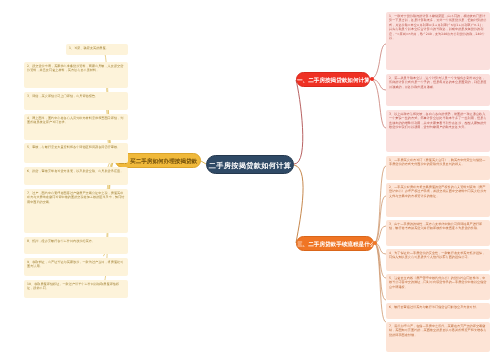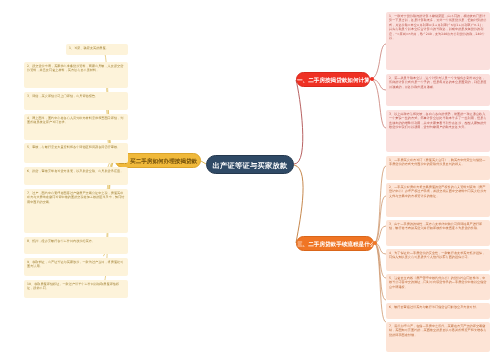--- a/index.html
+++ b/index.html
@@ -152,21 +152,21 @@
     <path d="M 115 160 C 106 160 110 100 103 100" stroke="#e0bb58" stroke-width="0.7" fill="none"></path>
     <path d="M 115 160 C 106 160 110 125 103 125" stroke="#e0bb58" stroke-width="0.7" fill="none"></path>
     <path d="M 115 160 C 106 160 110 150 103 150" stroke="#e0bb58" stroke-width="0.7" fill="none"></path>
     <path d="M 115 160 C 106 160 110 172 103 172" stroke="#e0bb58" stroke-width="0.7" fill="none"></path>
     <path d="M 115 160 C 106 160 110 200 103 200" stroke="#e0bb58" stroke-width="0.7" fill="none"></path>
     <path d="M 115 160 C 106 160 110 232 103 232" stroke="#e0bb58" stroke-width="0.7" fill="none"></path>
     <path d="M 115 160 C 106 160 110 256 103 256" stroke="#e0bb58" stroke-width="0.7" fill="none"></path>
     <path d="M 115 160 C 106 160 110 284 103 284" stroke="#e0bb58" stroke-width="0.7" fill="none"></path>
   </svg>
 
-  <div class="root-node">出产证等证与买家放款</div>
+  <div class="root-node">二手房按揭贷款如何计算</div>
 
   <div class="branch branch-red">一、二手房按揭贷款如何计算</div>
 
   <div class="branch branch-yellow">二、买二手房如何办理按揭贷款</div>
 
   <div class="branch branch-orange">三、二手房贷款手续流程是什么</div>
 
   <div class="dot dot-red" style="left:370px; top:77px;"></div>
   <div class="dot dot-orange" style="left:373px; top:241px;"></div>
   <div class="dot dot-yellow" style="left:111px; top:158px;"></div>

